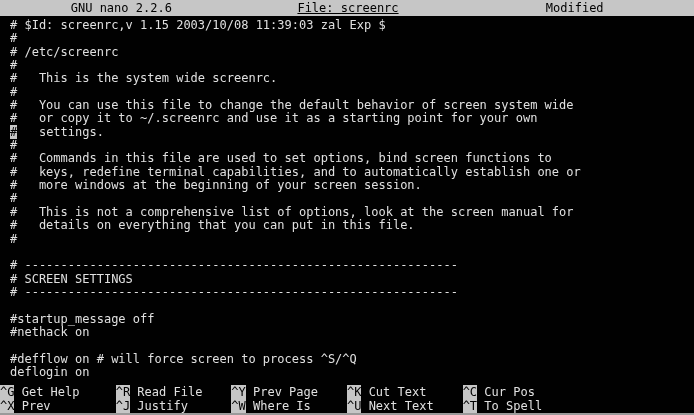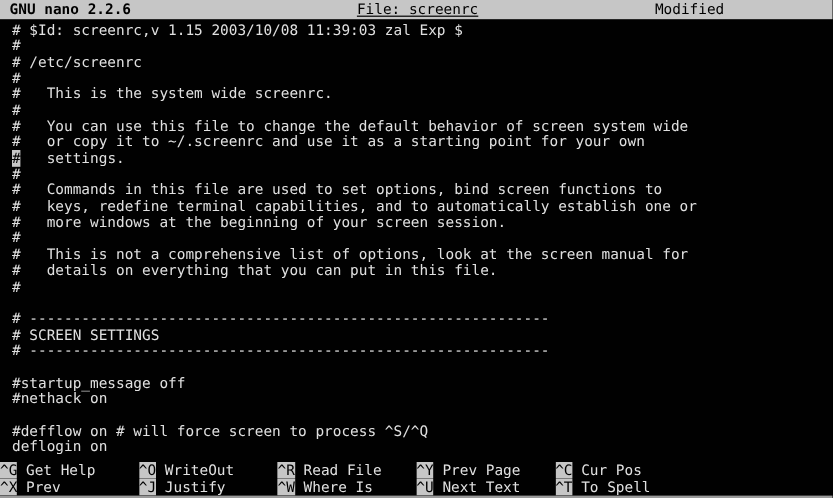--- a/index.html
+++ b/index.html
@@ -9,21 +9,21 @@
     font-family:"DejaVu Sans Mono", monospace;
   }
   .titlebar {
     position:absolute; top:0; left:0; width:100%; height:16px;
     background:var(--chrome,#c6c6c6); color:#000;
     display:flex; align-items:center;
     font-size:12px; line-height:16px;
     box-sizing:border-box; padding:0 6px;
     white-space:pre;
   }
-  .tb-left   { flex:1 1 0; text-align:left;  padding-left:2px;font-weight:bold; }
+  .tb-left   { flex:1 1 0; text-align:center;  padding-left:2px; }
   .tb-center { flex:1 1 0; text-align:center;text-decoration:underline; }
   .tb-right  { flex:1 1 0; text-align:center; }
   .editor {
     position:absolute; top:19px; left:10px; right:0;
     font-size:12px; line-height:13.35px;
     color:var(--text,#e0e0e0);
     white-space:pre;
   }
   .line { height:13.35px; }
   .cursor {
@@ -50,23 +50,23 @@
     <span class="tb-left">GNU nano 2.2.6</span>
     <span class="tb-center">File: screenrc</span>
     <span class="tb-right">Modified</span>
   </div>
 
   <div class="editor"><div class="line"># $Id: screenrc,v 1.15 2003/10/08 11:39:03 zal Exp $</div><div class="line">#</div><div class="line"># /etc/screenrc</div><div class="line">#</div><div class="line">#   This is the system wide screenrc.</div><div class="line">#</div><div class="line">#   You can use this file to change the default behavior of screen system wide</div><div class="line">#   or copy it to ~/.screenrc and use it as a starting point for your own</div><div class="line"><span class="cursor">#</span>   settings.</div><div class="line">#</div><div class="line">#   Commands in this file are used to set options, bind screen functions to</div><div class="line">#   keys, redefine terminal capabilities, and to automatically establish one or</div><div class="line">#   more windows at the beginning of your screen session.</div><div class="line">#</div><div class="line">#   This is not a comprehensive list of options, look at the screen manual for</div><div class="line">#   details on everything that you can put in this file.</div><div class="line">#</div><div class="line"> </div><div class="line"># ------------------------------------------------------------</div><div class="line"># SCREEN SETTINGS</div><div class="line"># ------------------------------------------------------------</div><div class="line"> </div><div class="line">#startup_message off</div><div class="line">#nethack on</div><div class="line"> </div><div class="line">#defflow on # will force screen to process ^S/^Q</div><div class="line">deflogin on</div></div>
 
   <div class="helpbar">
       <div class="help-row">
         <span class="help-cell"><span class="key">^G</span><span> Get Help</span></span>
-        <span class="help-cell"><span class="key">^O</span><span> WriteOut</span></span>
         <span class="help-cell"><span class="key">^R</span><span> Read File</span></span>
         <span class="help-cell"><span class="key">^Y</span><span> Prev Page</span></span>
+        <span class="help-cell"><span class="key">^K</span><span> Cut Text</span></span>
         <span class="help-cell"><span class="key">^C</span><span> Cur Pos</span></span>
       </div>
       <div class="help-row">
         <span class="help-cell"><span class="key">^X</span><span> Prev</span></span>
         <span class="help-cell"><span class="key">^J</span><span> Justify</span></span>
         <span class="help-cell"><span class="key">^W</span><span> Where Is</span></span>
         <span class="help-cell"><span class="key">^U</span><span> Next Text</span></span>
         <span class="help-cell"><span class="key">^T</span><span> To Spell</span></span>
       </div>
     </div>

